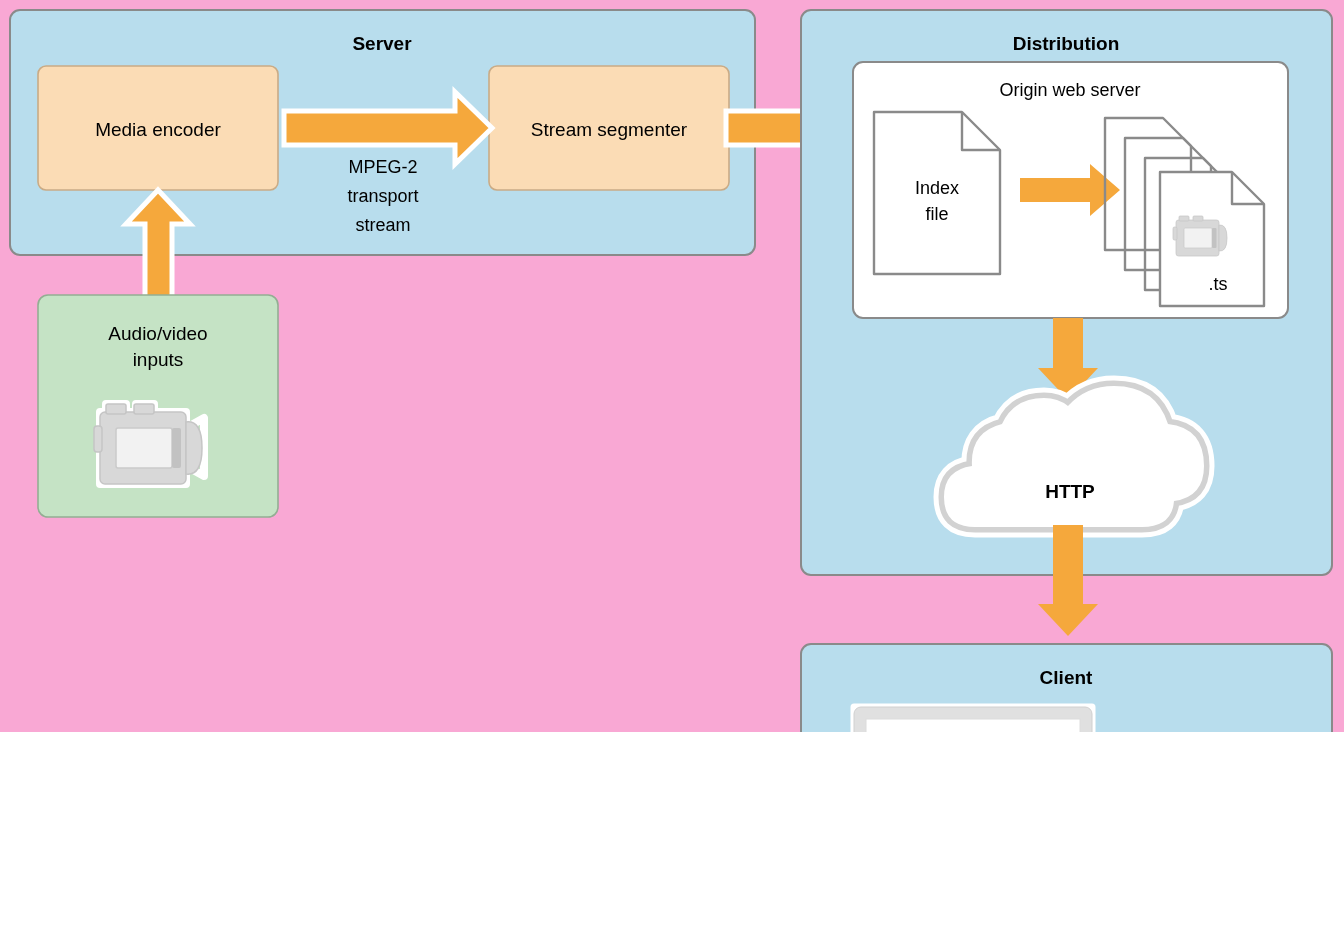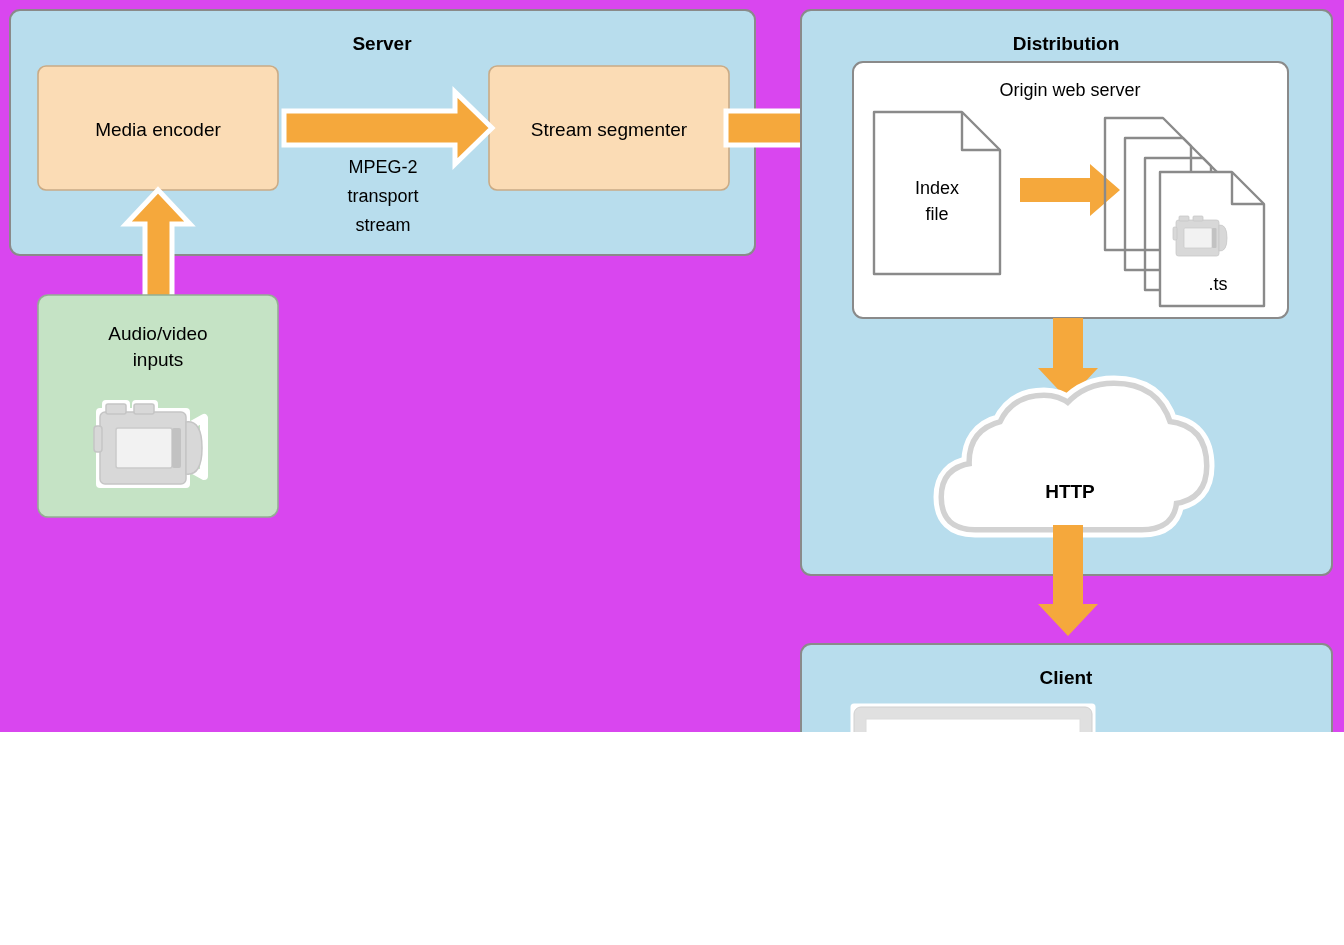--- a/index.html
+++ b/index.html
@@ -8,21 +8,21 @@
     background: #ffffff;
   }
   body {
     font-family: "Liberation Sans", sans-serif;
   }
   #stage {
     position: relative;
     width: 1344px;
     height: 732px;
     overflow: hidden;
-    background: #d946ef;
+    background: #f9a8d4;
   }
   #stage svg {
     display: block;
   }
   .panel-rect {
     fill: #b8dded;
     stroke: #8a8a8a;
     stroke-width: 2;
   }
   .proc-rect {

